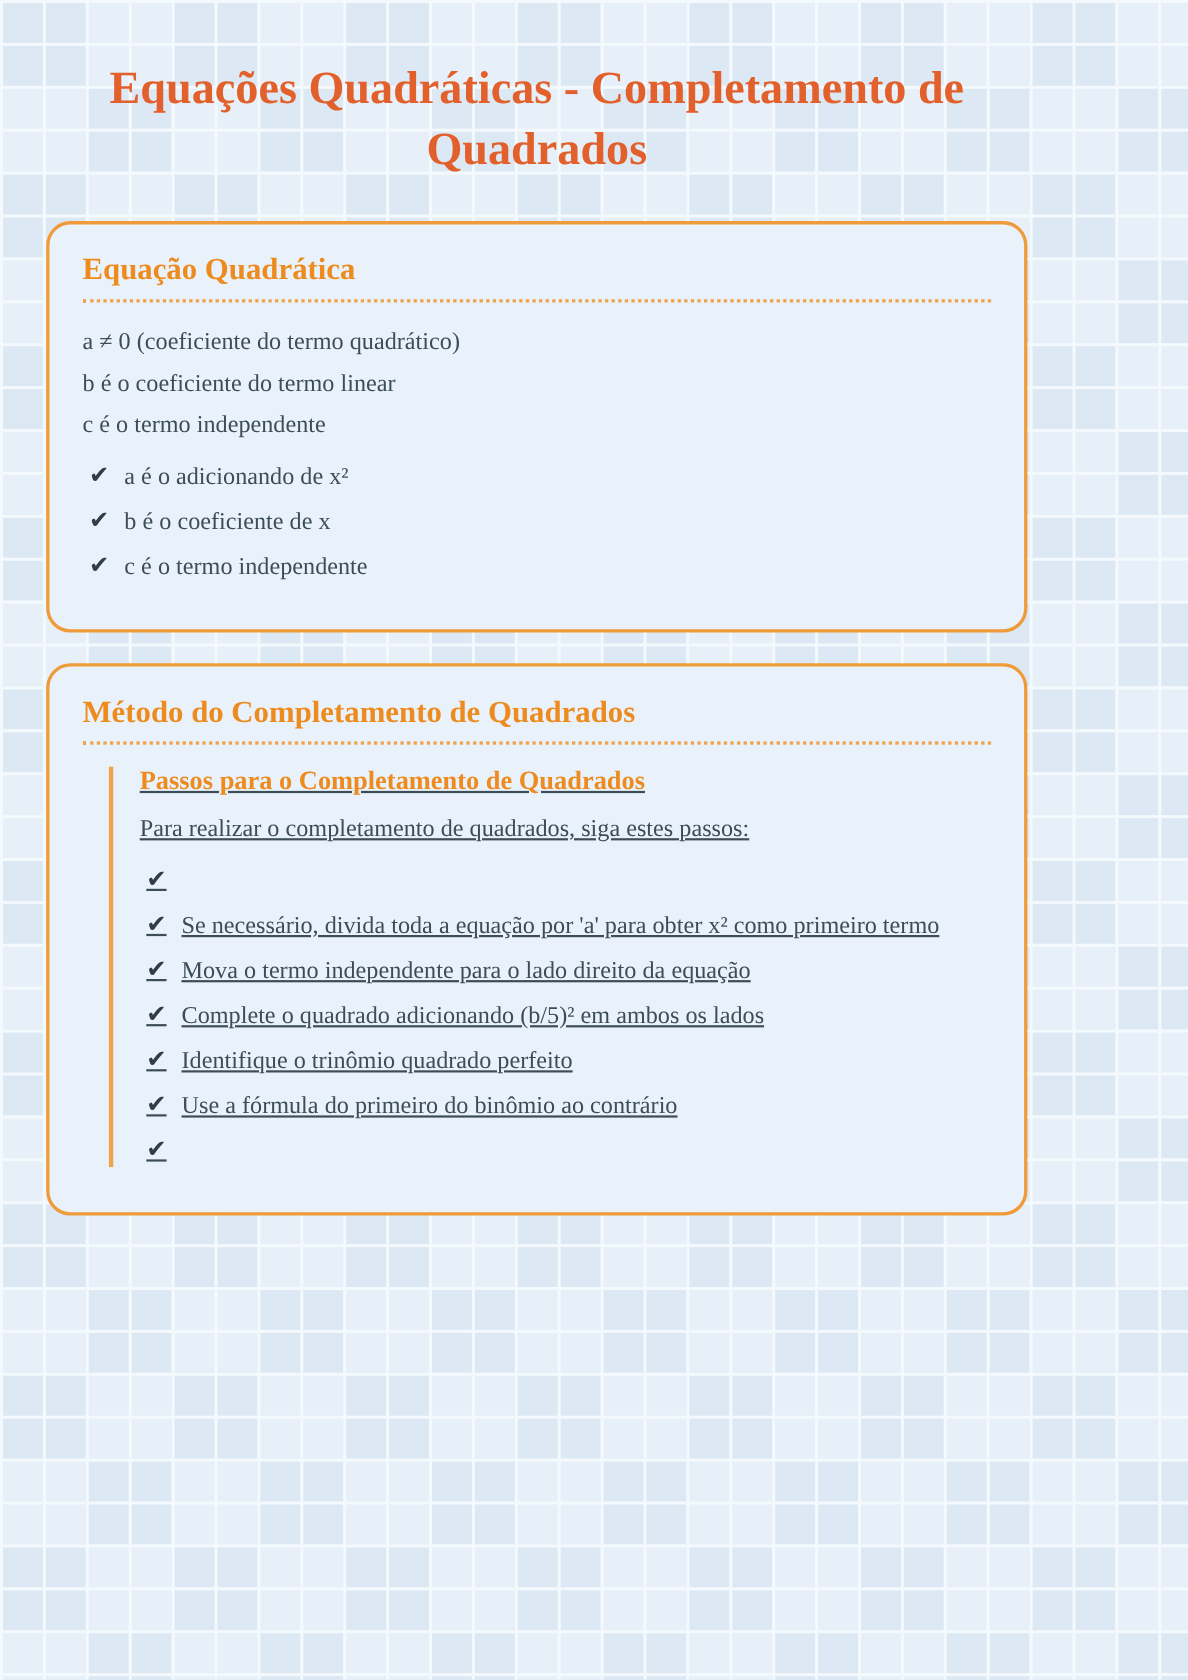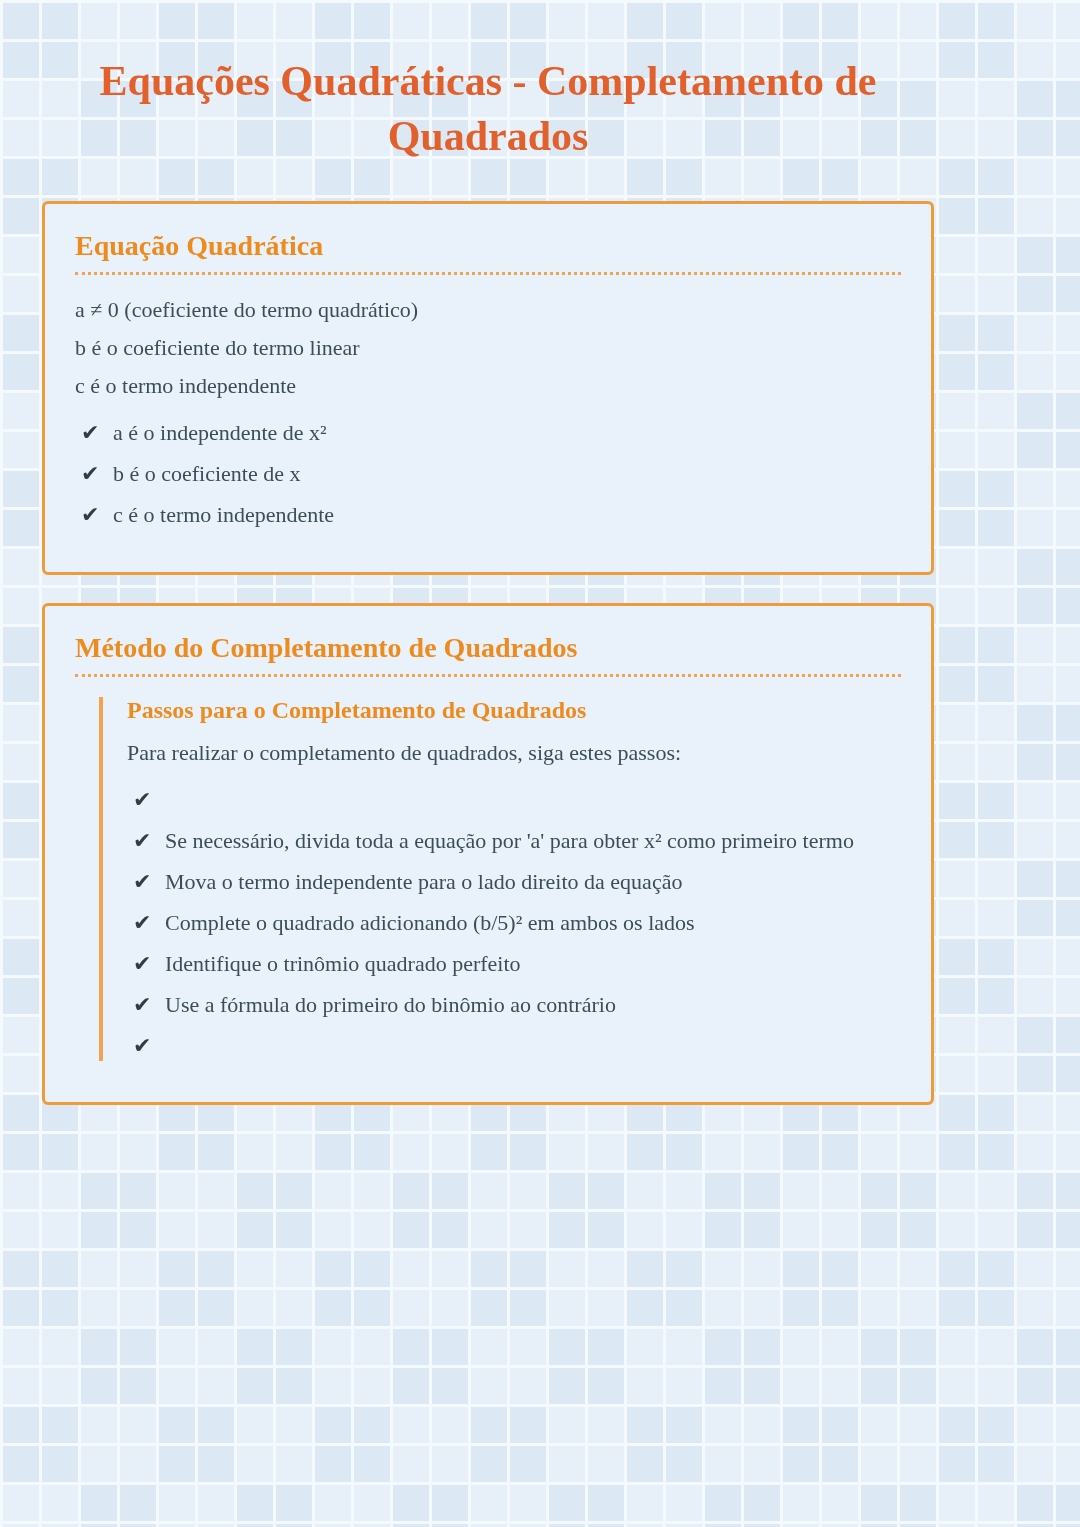--- a/index.html
+++ b/index.html
@@ -31,21 +31,21 @@
     color: #e2602c;
     text-align: center;
     line-height: 1.3;
     max-width: 900px;
     margin: 8px auto 38px;
   }
 
   .card {
     background: #e9f2fa;
     border: 3px solid #f09b3a;
-    border-radius: 6px;
+    border-radius: 22px;
     padding: 26px 30px 32px;
     margin-bottom: 28px;
   }
 
   .card-heading {
     font-size: 28px;
     font-weight: 700;
     color: #ee8b1f;
     padding-bottom: 10px;
     border-bottom: 3px dotted #f0a34c;
@@ -81,20 +81,21 @@
   }
 
   .check-text {
     line-height: 1.45;
   }
 
   .subsection {
     border-left: 4px solid #f0a34c;
     margin: 20px 0 4px 24px;
     padding-left: 24px;
+    text-decoration: underline;
   }
 
   .subsection-heading {
     font-size: 24px;
     font-weight: 700;
     color: #ee8b1f;
     margin-bottom: 12px;
   }
 </style>
 </head>
@@ -107,21 +108,21 @@
   <section class="card">
     <h2 class="card-heading">Equação Quadrática</h2>
 
     <p class="line">a ≠ 0 (coeficiente do termo quadrático)</p>
     <p class="line">b é o coeficiente do termo linear</p>
     <p class="line">c é o termo independente</p>
 
     <ul class="checklist">
       <li class="check-item">
         <span class="check">✔</span>
-        <span class="check-text">a é o independente de x²</span>
+        <span class="check-text">a é o adicionando de x²</span>
       </li>
       <li class="check-item">
         <span class="check">✔</span>
         <span class="check-text">b é o coeficiente de x</span>
       </li>
       <li class="check-item">
         <span class="check">✔</span>
         <span class="check-text">c é o termo independente</span>
       </li>
     </ul>

